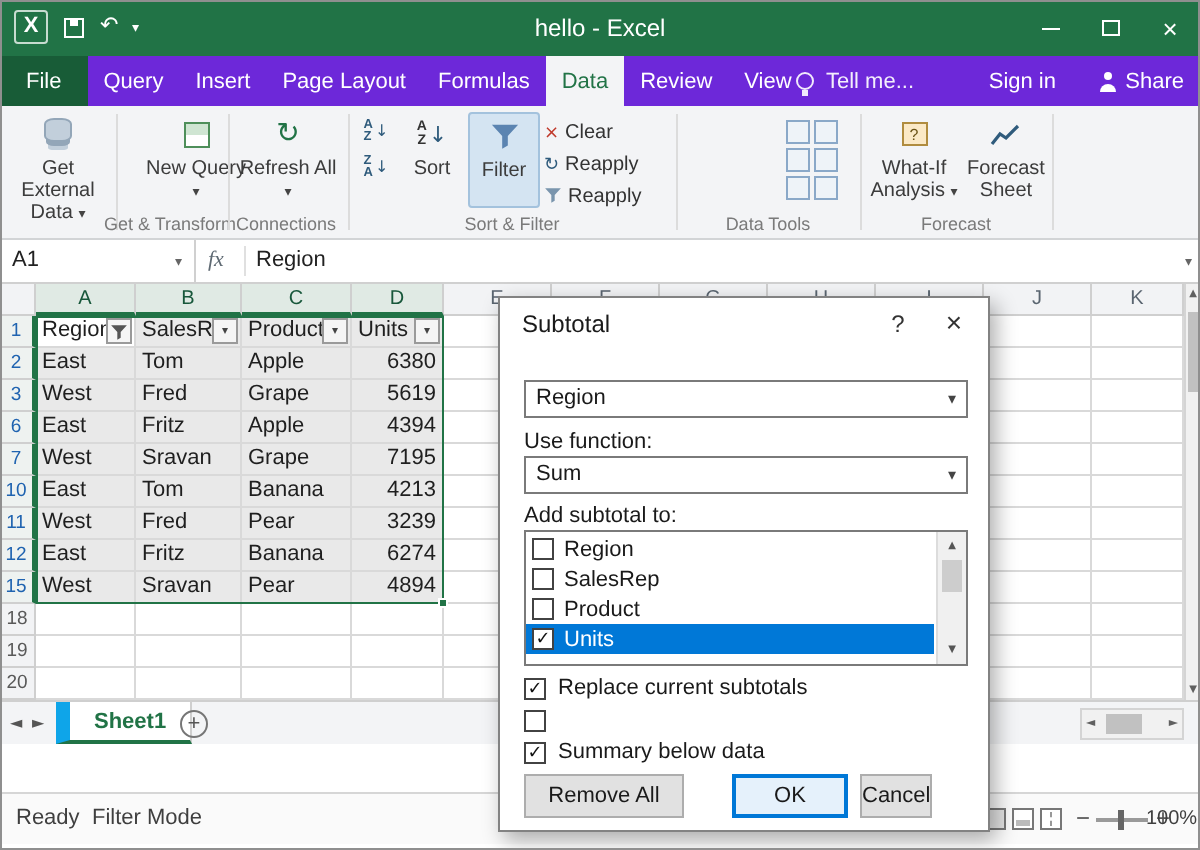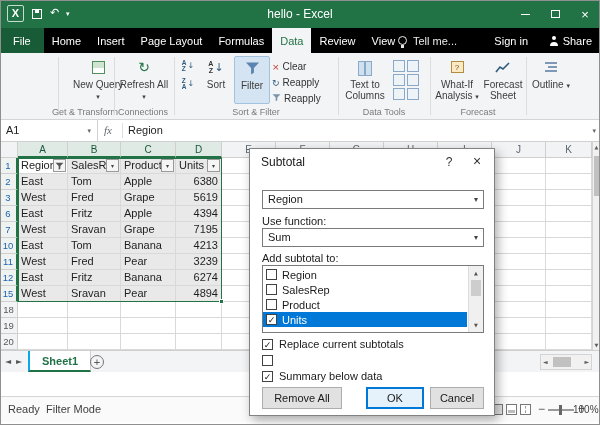--- a/index.html
+++ b/index.html
@@ -14,21 +14,21 @@
   .saveic:after { content:""; position:absolute; left:2px; top:0; width:4px; height:3px; background:#fff; }
   #undo-ic { position:absolute; left:50px; top:6px; font-size:11px; font-family:"DejaVu Sans",sans-serif; }
   #qat-arrow { position:absolute; left:66px; top:10px; font-size:7px; font-family:"DejaVu Sans",sans-serif; }
   #win-title { position:absolute; left:0; top:0; width:100%; height:28px; text-align:center; font-size:12px; line-height:28px; pointer-events:none; }
   .winbtn { position:absolute; top:0; width:30px; height:28px; display:flex; align-items:center; justify-content:center; }
   #btn-min { right:60px; } #btn-max { right:30px; } #btn-close { right:0; font-size:13px; }
   #btn-min span { width:9px; border-bottom:1px solid #fff; display:inline-block; }
   #btn-max span { width:9px; height:8px; border:1px solid #fff; display:inline-block; }
 
   
-  #ribbon-tabs { position:absolute; left:0; top:28px; width:600px; height:25px; background:#000000; z-index:10; }
+  #ribbon-tabs { position:absolute; left:0; top:28px; width:600px; height:25px; background:#6d28d9; z-index:10; }
   #ribbon-tabs-list { display:flex; height:25px; }
   .rtab { padding:0 8px; color:#fff; font-size:11px; display:flex; align-items:center; white-space:nowrap; }
   .rtab.filetab { background:#185c37; padding:0 13px; }
   .rtab.active { background:#f3f4f6; color:#217346; }
   #tell-me { position:absolute; left:398px; top:0; height:25px; display:flex; align-items:center; color:rgba(255,255,255,.92); font-size:11px; }
   .bulb { width:9px; height:9px; border:1px solid rgba(255,255,255,.9); border-radius:50%; position:relative; display:inline-block; margin-right:6px; }
   .bulb:after { content:""; position:absolute; left:2px; top:8px; width:3px; height:3px; background:rgba(255,255,255,.9); }
   #sign-in { position:absolute; right:72px; top:0; height:25px; display:flex; align-items:center; color:#fff; font-size:11px; }
   #share { position:absolute; right:8px; top:0; height:25px; display:flex; align-items:center; color:#fff; font-size:11px; }
   .person { width:10px; height:10px; position:relative; display:inline-block; margin-right:4px; }
@@ -94,21 +94,21 @@
   
   #vscroll { position:absolute; left:592px; top:142px; width:8px; height:208px; background:#f1f1f1; border-left:1px solid #d4d4d4; z-index:5; }
   .vsa { position:absolute; left:0; width:100%; text-align:center; font-size:5px; color:#606060; font-family:"DejaVu Sans",sans-serif; }
   #vs-up { top:2px; } #vs-dn { bottom:2px; }
   #vs-thumb { position:absolute; left:1px; width:5px; top:14px; height:40px; background:#c1c1c1; }
 
   
   #tabbar { position:absolute; left:0; top:350px; width:600px; height:22px; background:#f3f4f6; border-top:1px solid #cfcfcf; z-index:1; }
   .tnav { position:absolute; top:0; height:22px; line-height:22px; font-size:8px; color:#555; font-family:"DejaVu Sans",sans-serif; }
   #tnav-l { left:5px; } #tnav-r { left:16px; }
-  #sheet-tab { position:absolute; left:28px; top:0; height:21px; padding:0 12px; background:#fff; border-left:2px solid #0ea5e9; border-right:1px solid #cfcfcf; border-bottom:2px solid #217346; color:#217346; font-weight:bold; font-size:11px; line-height:20px; }
+  #sheet-tab { position:absolute; left:28px; top:0; height:21px; padding:0 12px; background:#fff; border-left:7px solid #0ea5e9; border-right:1px solid #cfcfcf; border-bottom:2px solid #217346; color:#217346; font-weight:bold; font-size:11px; line-height:20px; }
   #new-sheet { position:absolute; left:90px; top:4px; width:14px; height:14px; border:1px solid #767676; border-radius:50%; color:#555; font-size:11px; line-height:12px; text-align:center; }
   #hscroll { position:absolute; right:8px; top:3px; width:52px; height:16px; background:#f1f1f1; border:1px solid #d4d4d4; }
   .hsa { position:absolute; top:0; height:14px; line-height:14px; font-size:6px; color:#606060; font-family:"DejaVu Sans",sans-serif; }
   #hs-l { left:2px; } #hs-r { right:2px; }
   .hthumb { position:absolute; left:12px; top:2px; width:18px; height:10px; background:#c1c1c1; }
 
   
   #statusbar { position:absolute; left:0; top:396px; width:600px; height:26px; background:#fafafa; border-top:1px solid #d6d6d6; font-size:11px; color:#3f3f3f; z-index:1; }
   #status-mode { position:absolute; left:8px; top:0; line-height:25px; }
   #status-filter { position:absolute; left:46px; top:0; line-height:25px; }
@@ -139,21 +139,21 @@
   .cb { width:11px; height:11px; border:1px solid #424242; background:#fff; flex:none; font-size:9px; line-height:10px; text-align:center; color:#111; font-family:"DejaVu Sans",sans-serif; }
   .lsb { position:absolute; right:0; top:0; bottom:0; width:15px; background:#f0f0f0; border-left:1px solid #dcdcdc; }
   .lsb-up { position:absolute; top:1px; left:0; right:0; height:12px; font-size:5px; text-align:center; line-height:12px; color:#555; font-family:"DejaVu Sans",sans-serif; }
   .lsb-dn { position:absolute; bottom:1px; left:0; right:0; height:12px; font-size:5px; text-align:center; line-height:12px; color:#555; font-family:"DejaVu Sans",sans-serif; }
   .lsb-thumb { position:absolute; left:2px; right:2px; top:14px; height:16px; background:#cdcdcd; }
   #dlg-checks { position:absolute; left:12px; top:187px; }
   .cbrow { display:flex; align-items:center; height:16px; gap:6px; }
   .dbtn { position:absolute; top:238px; height:22px; background:#e1e1e1; border:1px solid #adadad; text-align:center; line-height:20px; }
   .dbtn.rm { left:12px; width:80px; }
   .dbtn.ok { left:116px; width:58px; background:#e5f1fb; border:1px solid #0078d7; box-shadow:inset 0 0 0 1px #0078d7; }
-  .dbtn.cancel { left:180px; width:54px; }
+  .dbtn.cancel { left:180px; width:36px; }
 </style>
 </head>
 <body>
 
 <div id="frame"></div>
 
 <div id="titlebar">
   <div id="excel-logo">X</div>
   <span class="saveic"></span>
   <span id="undo-ic">↶</span>
@@ -164,21 +164,21 @@
     </div>
   <div class="winbtn" id="btn-max">
       <span></span>
     </div>
   <div class="winbtn" id="btn-close">×</div>
 </div>
 
 <div id="ribbon-tabs">
   <div id="ribbon-tabs-list">
       <div class="rtab filetab">File</div>
-      <div class="rtab">Home</div>
+      <div class="rtab">Query</div>
       <div class="rtab">Insert</div>
       <div class="rtab">Page Layout</div>
       <div class="rtab">Formulas</div>
       <div class="rtab active">Data</div>
       <div class="rtab">Review</div>
       <div class="rtab">View</div>
     </div>
   <div id="tell-me">
       <span class="bulb"></span>
       <span>Tell me...</span>
@@ -186,20 +186,26 @@
   <div id="sign-in">
       <span>Sign in</span>
     </div>
   <div id="share">
       <span class="person"></span>
       <span>Share</span>
     </div>
 </div>
 
 <div id="ribbon">
+  <div class="bigbtn collapsed" style="left:2px;width:54px">
+    <span class="ric">
+        <span class="db-icon"></span>
+      </span>
+    <span class="blbl"><span>Get External Data</span> <span class="da">▾</span></span>
+  </div>
   <div class="sep" style="left:58px"></div>
   <div class="bigbtn" style="left:72px;width:52px">
     <span class="ric">
         <span class="nq-icon"></span>
       </span>
     <span class="blbl"><span>New Query</span> <span class="da">▾</span></span>
   </div>
   <div class="grplabel" style="left:46px;width:78px">Get &amp; Transform</div>
   <div class="sep" style="left:114px"></div>
   <div class="bigbtn" style="left:118px;width:52px">
@@ -253,26 +259,20 @@
   </div>
   <div class="mini" style="top:38px">
     <span class="funnel-s"><svg width="9" height="9" viewBox="0 0 16 14">
           <path d="M1 1h14l-5.5 6v5l-3 1.8V7z" fill="#7a95ad"></path>
         </svg></span>
     <span>Reapply</span>
   </div>
   <div class="grplabel" style="left:174px;width:164px">Sort &amp; Filter</div>
   <div class="sep" style="left:338px"></div>
 
-  <div class="bigbtn" style="left:342px;width:46px">
-    <span class="ric">
-        <span class="ttc-icon"></span>
-      </span>
-    <span class="blbl">Text to Columns</span>
-  </div>
   <div class="dtgrid">
     <span class="dti"></span>
     <span class="dti"></span>
     <span class="dti"></span>
     <span class="dti"></span>
     <span class="dti"></span>
     <span class="dti"></span>
   </div>
   <div class="grplabel" style="left:338px;width:92px">Data Tools</div>
   <div class="sep" style="left:430px"></div>
@@ -287,30 +287,20 @@
     <span class="ric">
       <svg width="16" height="13" viewBox="0 0 16 13">
           <polyline points="1,11 5,6 8,8 14,2" fill="none" stroke="#2f5b7c" stroke-width="1.6"></polyline>
         </svg>
     </span>
     <span class="blbl">Forecast Sheet</span>
   </div>
   <div class="grplabel" style="left:430px;width:96px">Forecast</div>
   <div class="sep" style="left:526px"></div>
 
-  <div class="bigbtn collapsed" style="left:530px;width:42px">
-    <span class="ric">
-        <span class="ol-icon">
-          <span></span>
-          <span></span>
-          <span></span>
-        </span>
-      </span>
-    <span class="blbl"><span>Outline</span> <span class="da">▾</span></span>
-  </div>
 </div>
 
 <div id="formula-row">
   <div id="name-box">
     <span>A1</span>
     <span class="nb-arrow">▾</span>
   </div>
   <div class="fx">fx</div>
   <div id="fx-divider"></div>
   <div id="formula-input">Region</div>

